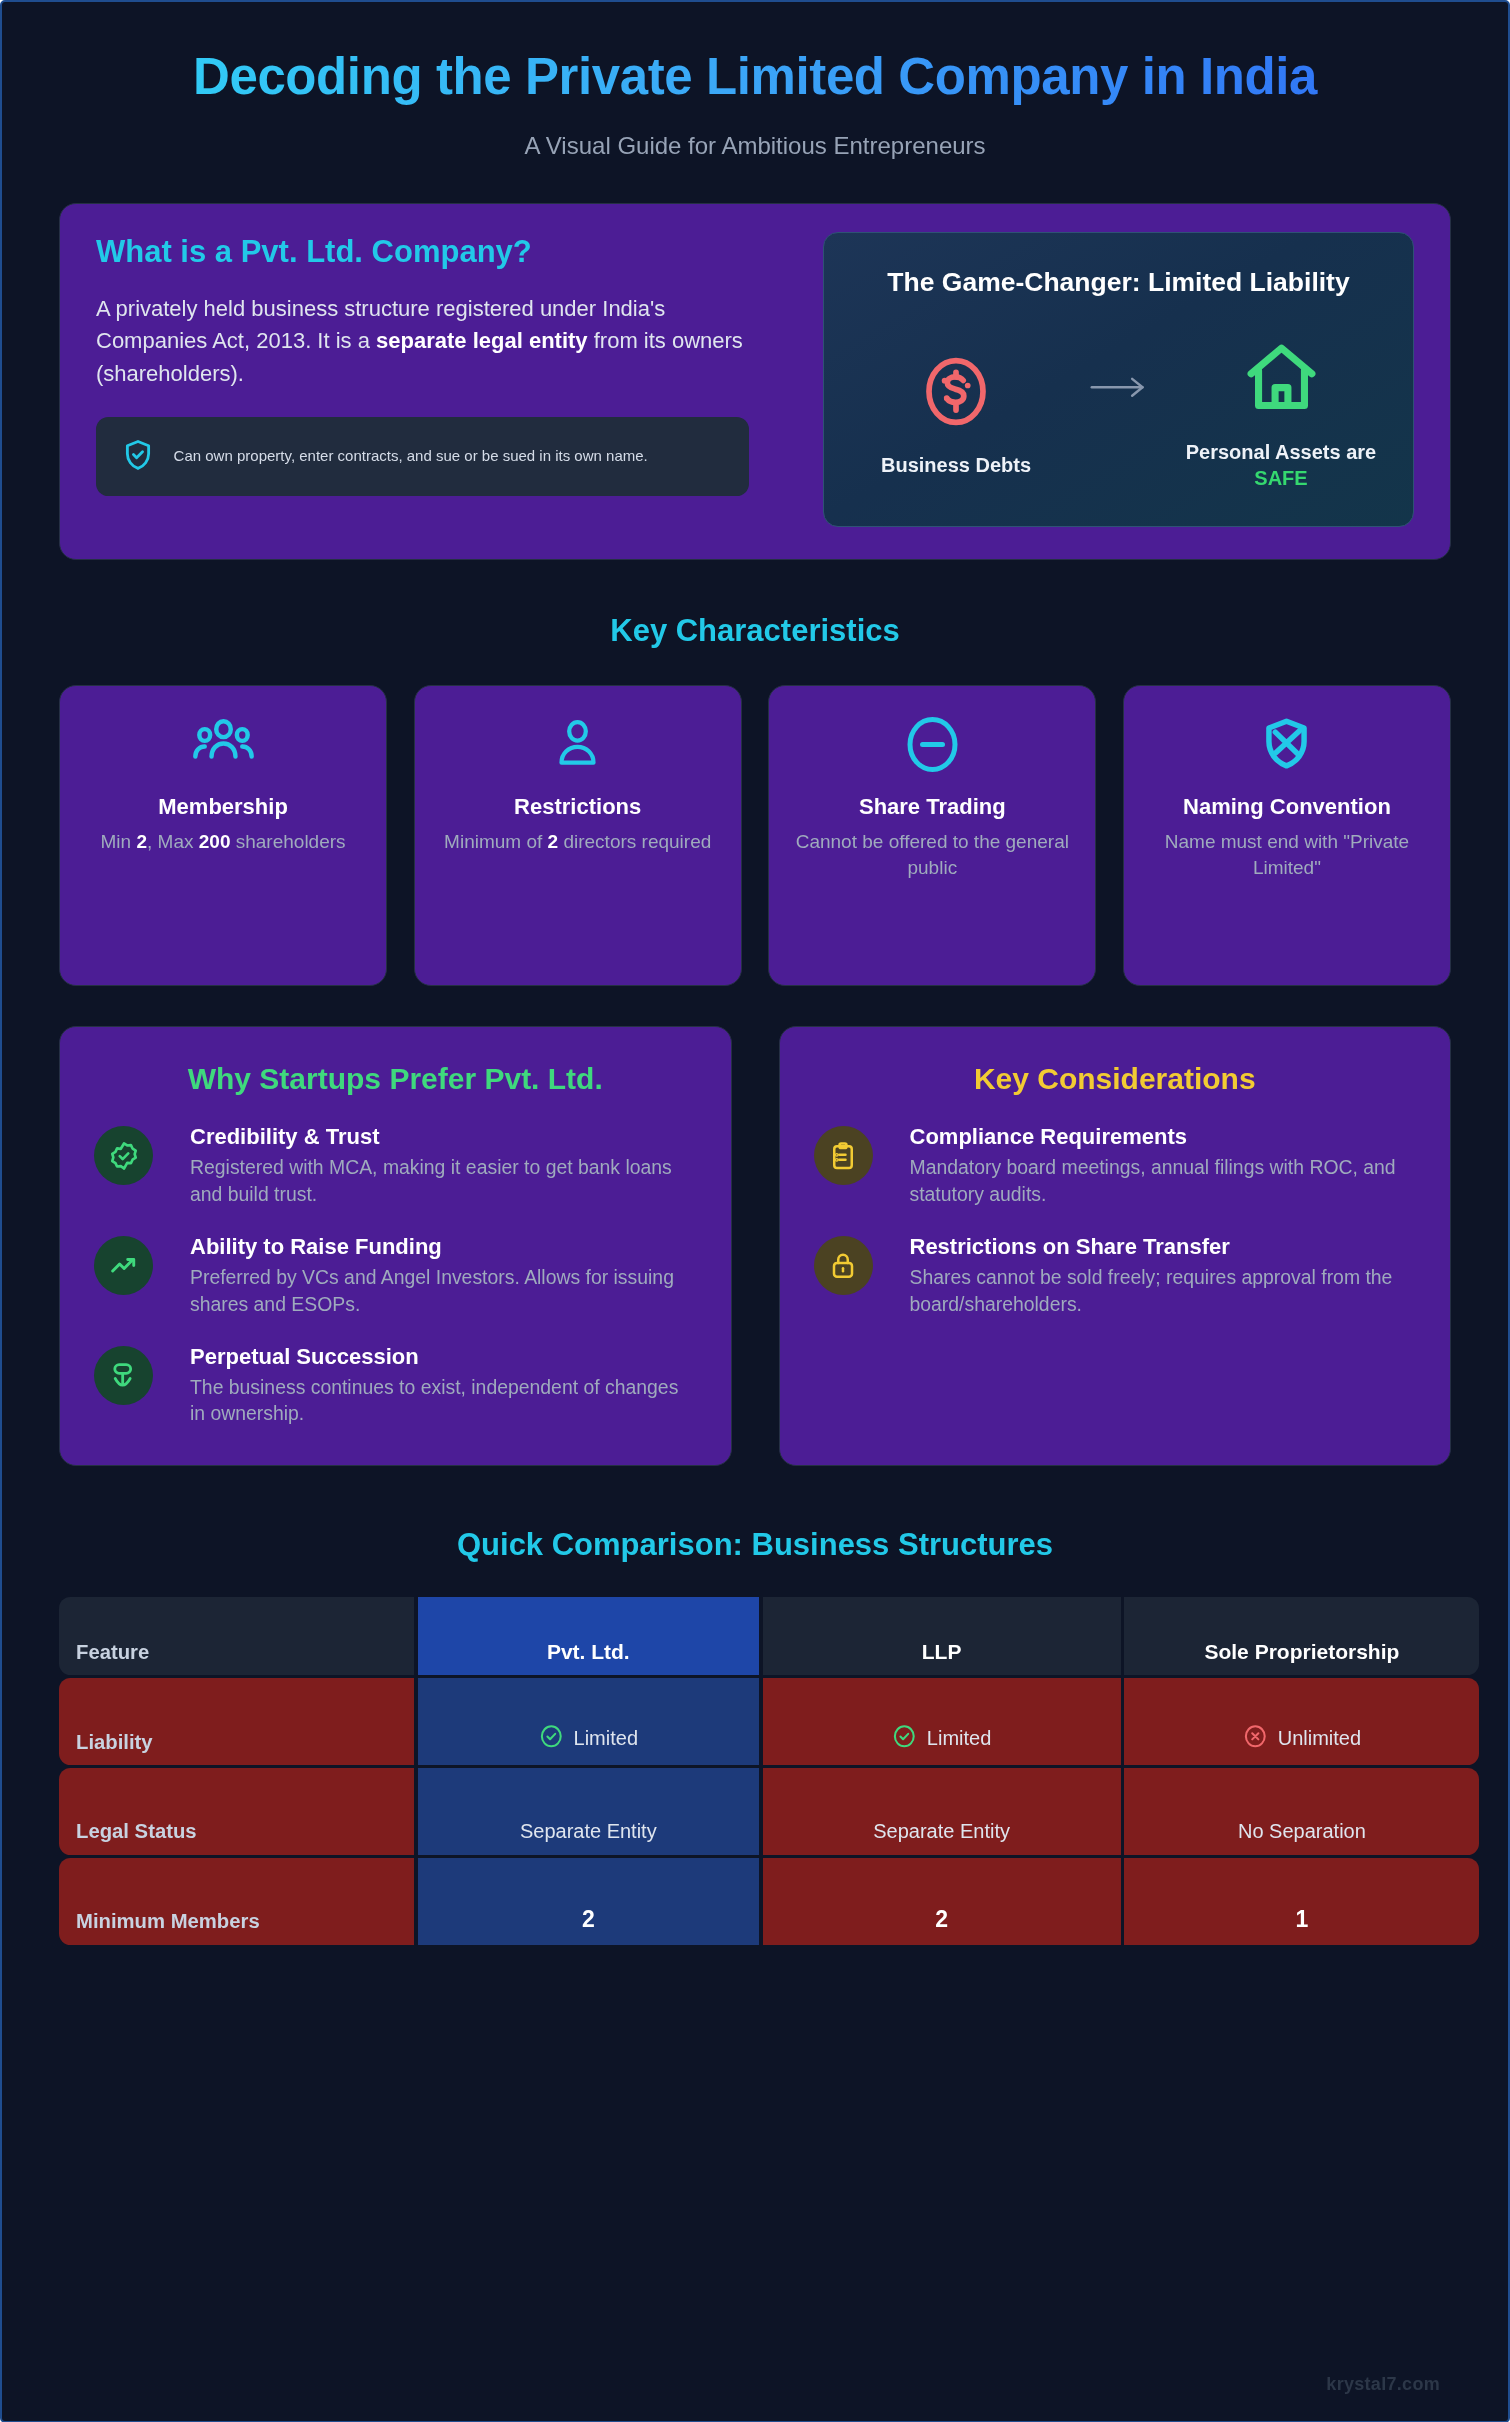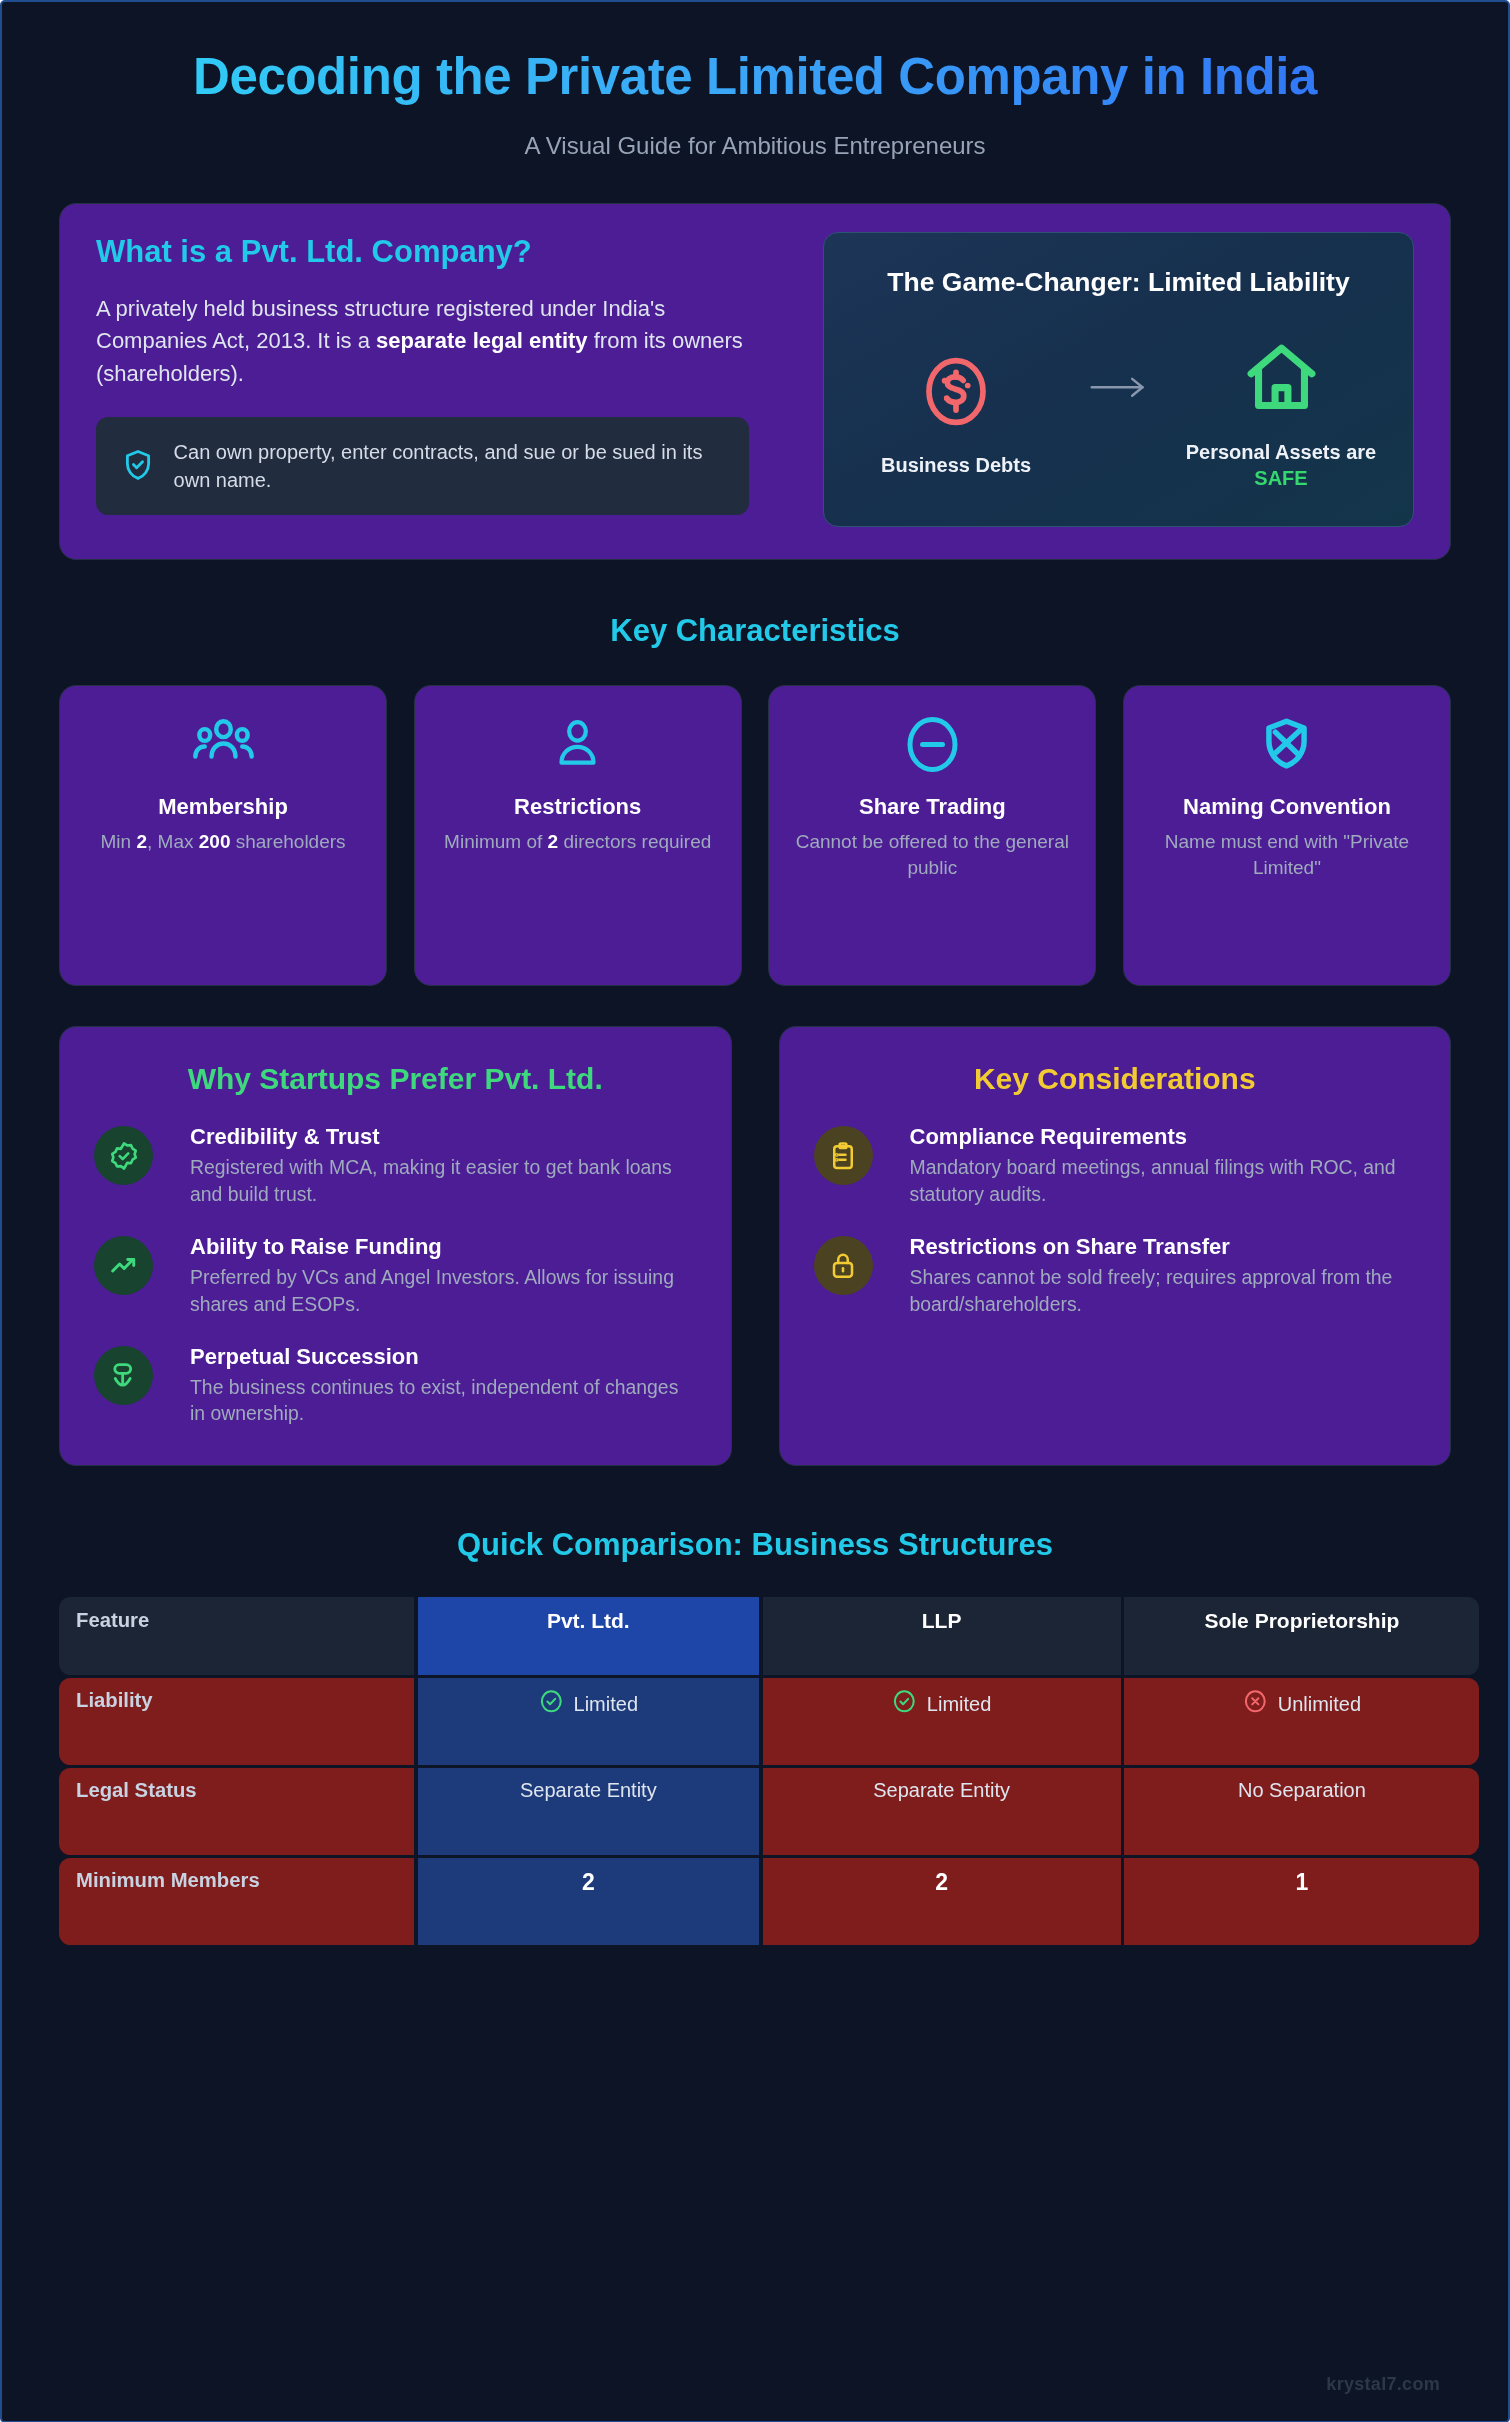--- a/index.html
+++ b/index.html
@@ -78,21 +78,21 @@
   .callout {
     margin-top: 26.5px;
     background: #212c3e;
     border-radius: 12.3px;
     padding: 21px 24.6px;
     display: flex;
     gap: 19px;
     align-items: center;
   }
   .callout-text {
-    font-size: 20px;
+    font-size: 15px;
     line-height: 1.42;
     color: #d5dce8;
   }
 
   
   .gc {
     background: linear-gradient(150deg, #1d3557 0%, #16304e 45%, #13354a 100%);
     border: 0.9px solid #2e5274;
     border-radius: 15px;
     padding: 32px 26.5px 34px;
@@ -210,21 +210,21 @@
   #cmp-heading { margin-top: 61px; }
 
   .table {
     margin: 34px 57px 0;
     display: grid;
     grid-template-columns: 355px 341px 358px 355px;
     gap: 2.8px 3.8px;
   }
   .cell {
     display: flex;
-    align-items: flex-start;
+    align-items: flex-end;
     min-height: 87px;
     padding: 11.4px 17px;
     font-size: 20px;
     color: #dfe5ee;
   }
   .cell.center { justify-content: center; text-align: center; }
   .row-head .cell { background: #1c2535; min-height: 78px; }
   .row-head .cell.first { border-radius: 11.4px 0 0 11.4px; }
   .row-head .cell.last  { border-radius: 0 11.4px 11.4px 0; }
   .row-head .cell-label { font-weight: 700; color: #c8d2e0; font-size: 20.3px; }

